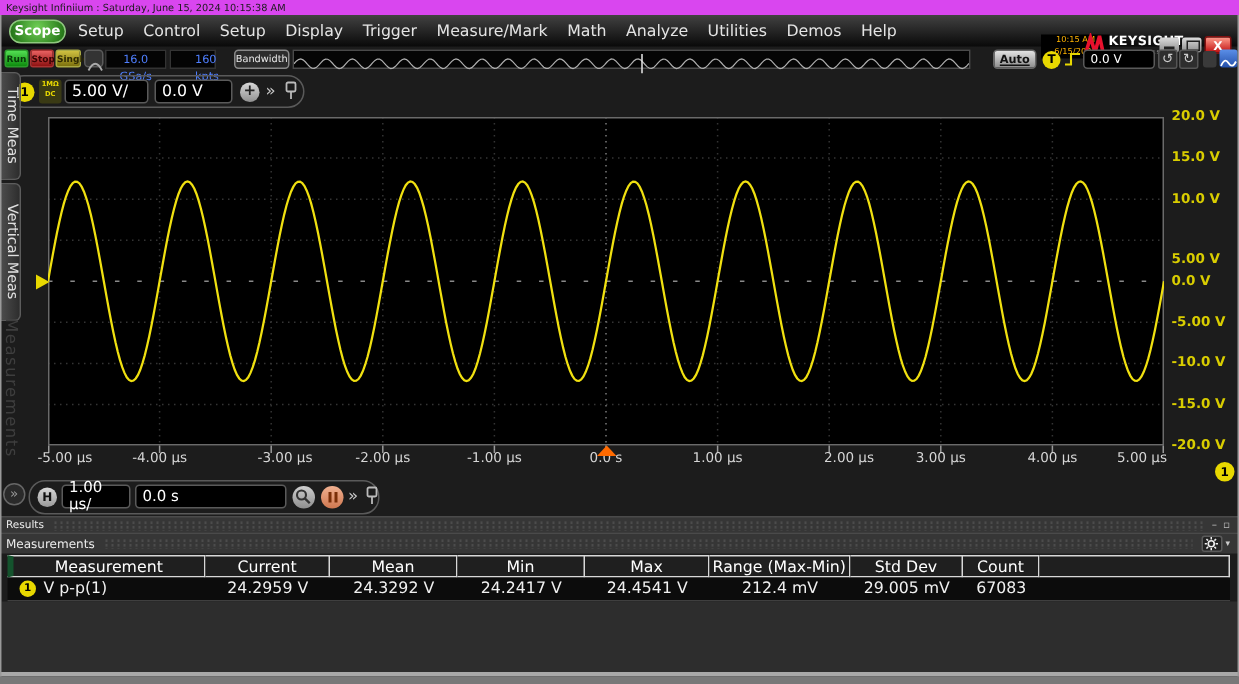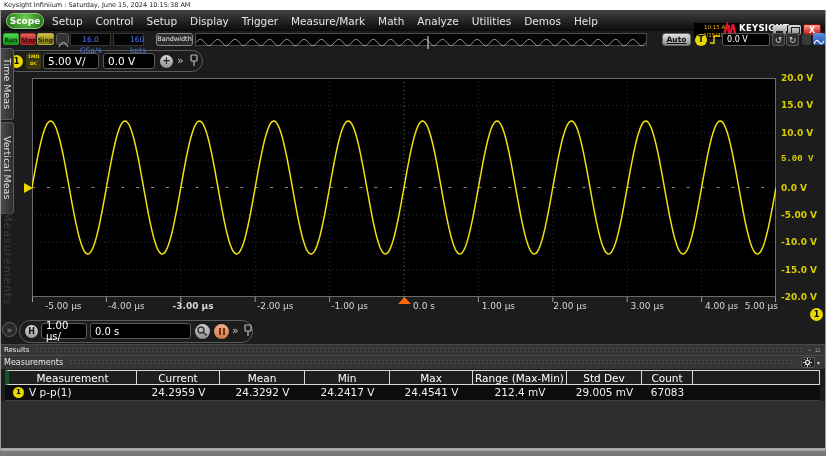--- a/index.html
+++ b/index.html
@@ -1,19 +1,19 @@
 <!DOCTYPE html>
 <html><head>
 <meta charset="utf-8">
 <style>
   html,body{margin:0;padding:0;background:#787878;font-family:"DejaVu Sans",sans-serif;}
   #win{position:relative;width:826px;height:456px;background:#1c1c1c;overflow:hidden;}
   .abs{position:absolute;}
   
-  #titlebar{left:0;top:0;width:826px;height:10px;background:#ffffff;color:#1a1a1a;font-size:6.5px;line-height:10px;padding-left:4px;box-sizing:border-box;}
+  #titlebar{left:0;top:0;width:826px;height:10px;background:#d946ef;color:#1a1a1a;font-size:6.5px;line-height:10px;padding-left:4px;box-sizing:border-box;}
   
   #menubar{left:0;top:10px;width:826px;height:21px;background:linear-gradient(#424242,#090909);}
   #scope-pill{left:6px;top:2.5px;width:38px;height:16px;border-radius:9px;background:radial-gradient(circle at 50% 30%,#6fce54,#1b6b10);border:1px solid #8fc87f;color:#fff;font-size:9px;font-weight:bold;text-align:center;line-height:15px;box-sizing:border-box;}
   #menu-items{left:52px;top:0;height:21px;display:flex;align-items:center;gap:13px;font-size:10.5px;color:#e4e4e4;white-space:nowrap;}
   #clock{left:694px;top:13px;width:46px;height:16px;background:#000;color:#ffb300;font-size:5.5px;line-height:8px;text-align:center;}
   #brand{left:739px;top:13px;color:#fff;}
   #brand .bn{font-size:8.5px;font-weight:bold;letter-spacing:.3px;}
   #brand .bs{font-size:3.5px;color:#9a9a9a;letter-spacing:.6px;}
   .winbtn{top:15px;height:10px;border-radius:2px;box-sizing:border-box;}
   #btn-min{left:773px;width:13px;background:linear-gradient(#dcdcdc,#8a8a8a);}
@@ -57,21 +57,21 @@
   
   .vtab{left:0;width:14px;background:linear-gradient(to right,#4e4e4e,#2d2d2d);border:1px solid #5c5c5c;border-left:none;border-radius:0 4px 4px 0;color:#e0e0e0;font-size:9.5px;writing-mode:vertical-rl;text-align:center;box-sizing:border-box;}
   #tab-time{top:48px;height:72px;}
   #tab-vert{top:122px;height:92px;}
   #watermark{left:1px;top:212px;height:130px;writing-mode:vertical-rl;color:#3e3e3e;font-size:11px;letter-spacing:1px;}
   
   #plot-svg{left:32px;top:78px;}
   #ylabels{left:781px;top:78px;width:44px;height:219px;}
   .ylab{position:absolute;left:0;color:#d9cd00;font-size:9px;font-weight:bold;white-space:nowrap;}
   #xlabels{left:32px;top:301px;width:744px;height:12px;}
-  .xlab{position:absolute;top:0;color:#d6d6d6;font-size:9px;white-space:nowrap;margin-left:20px;}
+  .xlab{position:absolute;top:0;color:#d6d6d6;font-size:9px;white-space:nowrap;}
   #gnd-marker{left:24px;top:181px;}
   #trig-marker{left:398px;top:297px;}
   #chan-badge-br{left:810px;top:308px;}
   
   #hbar-expander{left:2px;top:322px;width:15px;height:15px;border-radius:50%;background:#2a2a2a;border:1px solid #666;color:#9a9a9a;font-size:9px;text-align:center;line-height:14px;box-sizing:border-box;}
   #h-group{left:19px;top:320px;width:234px;height:23px;border:1px solid #5a5a5a;border-radius:11px;box-sizing:border-box;}
   #h-circle{left:25px;top:324.5px;width:13px;height:13px;border-radius:50%;background:linear-gradient(#d8d8d8,#9a9a9a);color:#111;font-size:8px;font-weight:bold;text-align:center;line-height:13px;}
   #h-scale{left:41px;top:323px;width:46px;height:16px;font-size:10px;}
   #h-pos{left:90px;top:323px;width:101px;height:16px;font-size:10px;}
   #h-zoom{left:195px;top:323.5px;width:15px;height:15px;border-radius:50%;background:linear-gradient(#cfcfcf,#8e8e8e);}
@@ -222,36 +222,36 @@
       <line x1="520.8" y1="219" x2="520.8" y2="224" stroke="#999"></line>
       <line x1="595.2" y1="219" x2="595.2" y2="224" stroke="#999"></line>
       <line x1="669.6" y1="219" x2="669.6" y2="224" stroke="#999"></line>
       <line x1="743.5" y1="219" x2="743.5" y2="224" stroke="#999"></line>
       <path d="M0.0,109.5 L1.5,101.1 L3.0,92.8 L4.5,84.8 L6.0,77.2 L7.5,70.1 L9.0,63.7 L10.5,57.9 L12.0,53.0 L13.5,49.1 L15.0,46.0 L16.5,44.0 L18.0,43.1 L19.5,43.2 L21.0,44.3 L22.5,46.6 L24.0,49.8 L25.5,54.0 L27.0,59.0 L28.5,64.9 L30.0,71.5 L31.5,78.7 L33.0,86.4 L34.5,94.5 L36.0,102.8 L37.5,111.2 L39.0,119.6 L40.5,127.8 L42.0,135.7 L43.5,143.2 L45.0,150.2 L46.5,156.5 L48.0,162.1 L49.5,166.8 L51.0,170.6 L52.5,173.5 L54.0,175.3 L55.5,176.0 L57.0,175.7 L58.5,174.3 L60.0,171.9 L61.5,168.5 L63.0,164.1 L64.5,158.9 L66.0,152.8 L67.5,146.1 L69.0,138.8 L70.5,131.0 L72.0,122.9 L73.5,114.6 L75.0,106.1 L76.5,97.8 L78.0,89.6 L79.5,81.7 L81.0,74.3 L82.5,67.5 L84.0,61.3 L85.5,55.9 L87.0,51.3 L88.5,47.7 L90.0,45.1 L91.5,43.5 L93.0,43.0 L94.5,43.5 L96.0,45.1 L97.5,47.7 L99.0,51.3 L100.5,55.9 L102.0,61.3 L103.5,67.5 L105.0,74.3 L106.5,81.7 L108.0,89.6 L109.5,97.8 L111.0,106.1 L112.5,114.6 L114.0,122.9 L115.5,131.0 L117.0,138.8 L118.5,146.1 L120.0,152.8 L121.5,158.9 L123.0,164.1 L124.5,168.5 L126.0,171.9 L127.5,174.3 L129.0,175.7 L130.5,176.0 L132.0,175.3 L133.5,173.5 L135.0,170.6 L136.5,166.8 L138.0,162.1 L139.5,156.5 L141.0,150.2 L142.5,143.2 L144.0,135.7 L145.5,127.8 L147.0,119.6 L148.5,111.2 L150.0,102.8 L151.5,94.5 L153.0,86.4 L154.5,78.7 L156.0,71.5 L157.5,64.9 L159.0,59.0 L160.5,54.0 L162.0,49.8 L163.5,46.6 L165.0,44.3 L166.5,43.2 L168.0,43.1 L169.5,44.0 L171.0,46.0 L172.5,49.1 L174.0,53.0 L175.5,57.9 L177.0,63.7 L178.5,70.1 L180.0,77.2 L181.5,84.8 L183.0,92.8 L184.5,101.1 L186.0,109.5 L187.5,117.9 L189.0,126.2 L190.5,134.2 L192.0,141.8 L193.5,148.9 L195.0,155.3 L196.5,161.1 L198.0,166.0 L199.5,169.9 L201.0,173.0 L202.5,175.0 L204.0,175.9 L205.5,175.8 L207.0,174.7 L208.5,172.4 L210.0,169.2 L211.5,165.0 L213.0,160.0 L214.5,154.1 L216.0,147.5 L217.5,140.3 L219.0,132.6 L220.5,124.5 L222.0,116.2 L223.5,107.8 L225.0,99.4 L226.5,91.2 L228.0,83.3 L229.5,75.8 L231.0,68.8 L232.5,62.5 L234.0,56.9 L235.5,52.2 L237.0,48.4 L238.5,45.5 L240.0,43.7 L241.5,43.0 L243.0,43.3 L244.5,44.7 L246.0,47.1 L247.5,50.5 L249.0,54.9 L250.5,60.1 L252.0,66.2 L253.5,72.9 L255.0,80.2 L256.5,88.0 L258.0,96.1 L259.5,104.4 L261.0,112.9 L262.5,121.2 L264.0,129.4 L265.5,137.3 L267.0,144.7 L268.5,151.5 L270.0,157.7 L271.5,163.1 L273.0,167.7 L274.5,171.3 L276.0,173.9 L277.5,175.5 L279.0,176.0 L280.5,175.5 L282.0,173.9 L283.5,171.3 L285.0,167.7 L286.5,163.1 L288.0,157.7 L289.5,151.5 L291.0,144.7 L292.5,137.3 L294.0,129.4 L295.5,121.2 L297.0,112.9 L298.5,104.4 L300.0,96.1 L301.5,88.0 L303.0,80.2 L304.5,72.9 L306.0,66.2 L307.5,60.1 L309.0,54.9 L310.5,50.5 L312.0,47.1 L313.5,44.7 L315.0,43.3 L316.5,43.0 L318.0,43.7 L319.5,45.5 L321.0,48.4 L322.5,52.2 L324.0,56.9 L325.5,62.5 L327.0,68.8 L328.5,75.8 L330.0,83.3 L331.5,91.2 L333.0,99.4 L334.5,107.8 L336.0,116.2 L337.5,124.5 L339.0,132.6 L340.5,140.3 L342.0,147.5 L343.5,154.1 L345.0,160.0 L346.5,165.0 L348.0,169.2 L349.5,172.4 L351.0,174.7 L352.5,175.8 L354.0,175.9 L355.5,175.0 L357.0,173.0 L358.5,169.9 L360.0,166.0 L361.5,161.1 L363.0,155.3 L364.5,148.9 L366.0,141.8 L367.5,134.2 L369.0,126.2 L370.5,117.9 L372.0,109.5 L373.5,101.1 L375.0,92.8 L376.5,84.8 L378.0,77.2 L379.5,70.1 L381.0,63.7 L382.5,57.9 L384.0,53.0 L385.5,49.1 L387.0,46.0 L388.5,44.0 L390.0,43.1 L391.5,43.2 L393.0,44.3 L394.5,46.6 L396.0,49.8 L397.5,54.0 L399.0,59.0 L400.5,64.9 L402.0,71.5 L403.5,78.7 L405.0,86.4 L406.5,94.5 L408.0,102.8 L409.5,111.2 L411.0,119.6 L412.5,127.8 L414.0,135.7 L415.5,143.2 L417.0,150.2 L418.5,156.5 L420.0,162.1 L421.5,166.8 L423.0,170.6 L424.5,173.5 L426.0,175.3 L427.5,176.0 L429.0,175.7 L430.5,174.3 L432.0,171.9 L433.5,168.5 L435.0,164.1 L436.5,158.9 L438.0,152.8 L439.5,146.1 L441.0,138.8 L442.5,131.0 L444.0,122.9 L445.5,114.6 L447.0,106.1 L448.5,97.8 L450.0,89.6 L451.5,81.7 L453.0,74.3 L454.5,67.5 L456.0,61.3 L457.5,55.9 L459.0,51.3 L460.5,47.7 L462.0,45.1 L463.5,43.5 L465.0,43.0 L466.5,43.5 L468.0,45.1 L469.5,47.7 L471.0,51.3 L472.5,55.9 L474.0,61.3 L475.5,67.5 L477.0,74.3 L478.5,81.7 L480.0,89.6 L481.5,97.8 L483.0,106.1 L484.5,114.6 L486.0,122.9 L487.5,131.0 L489.0,138.8 L490.5,146.1 L492.0,152.8 L493.5,158.9 L495.0,164.1 L496.5,168.5 L498.0,171.9 L499.5,174.3 L501.0,175.7 L502.5,176.0 L504.0,175.3 L505.5,173.5 L507.0,170.6 L508.5,166.8 L510.0,162.1 L511.5,156.5 L513.0,150.2 L514.5,143.2 L516.0,135.7 L517.5,127.8 L519.0,119.6 L520.5,111.2 L522.0,102.8 L523.5,94.5 L525.0,86.4 L526.5,78.7 L528.0,71.5 L529.5,64.9 L531.0,59.0 L532.5,54.0 L534.0,49.8 L535.5,46.6 L537.0,44.3 L538.5,43.2 L540.0,43.1 L541.5,44.0 L543.0,46.0 L544.5,49.1 L546.0,53.0 L547.5,57.9 L549.0,63.7 L550.5,70.1 L552.0,77.2 L553.5,84.8 L555.0,92.8 L556.5,101.1 L558.0,109.5 L559.5,117.9 L561.0,126.2 L562.5,134.2 L564.0,141.8 L565.5,148.9 L567.0,155.3 L568.5,161.1 L570.0,166.0 L571.5,169.9 L573.0,173.0 L574.5,175.0 L576.0,175.9 L577.5,175.8 L579.0,174.7 L580.5,172.4 L582.0,169.2 L583.5,165.0 L585.0,160.0 L586.5,154.1 L588.0,147.5 L589.5,140.3 L591.0,132.6 L592.5,124.5 L594.0,116.2 L595.5,107.8 L597.0,99.4 L598.5,91.2 L600.0,83.3 L601.5,75.8 L603.0,68.8 L604.5,62.5 L606.0,56.9 L607.5,52.2 L609.0,48.4 L610.5,45.5 L612.0,43.7 L613.5,43.0 L615.0,43.3 L616.5,44.7 L618.0,47.1 L619.5,50.5 L621.0,54.9 L622.5,60.1 L624.0,66.2 L625.5,72.9 L627.0,80.2 L628.5,88.0 L630.0,96.1 L631.5,104.4 L633.0,112.9 L634.5,121.2 L636.0,129.4 L637.5,137.3 L639.0,144.7 L640.5,151.5 L642.0,157.7 L643.5,163.1 L645.0,167.7 L646.5,171.3 L648.0,173.9 L649.5,175.5 L651.0,176.0 L652.5,175.5 L654.0,173.9 L655.5,171.3 L657.0,167.7 L658.5,163.1 L660.0,157.7 L661.5,151.5 L663.0,144.7 L664.5,137.3 L666.0,129.4 L667.5,121.2 L669.0,112.9 L670.5,104.4 L672.0,96.1 L673.5,88.0 L675.0,80.2 L676.5,72.9 L678.0,66.2 L679.5,60.1 L681.0,54.9 L682.5,50.5 L684.0,47.1 L685.5,44.7 L687.0,43.3 L688.5,43.0 L690.0,43.7 L691.5,45.5 L693.0,48.4 L694.5,52.2 L696.0,56.9 L697.5,62.5 L699.0,68.8 L700.5,75.8 L702.0,83.3 L703.5,91.2 L705.0,99.4 L706.5,107.8 L708.0,116.2 L709.5,124.5 L711.0,132.6 L712.5,140.3 L714.0,147.5 L715.5,154.1 L717.0,160.0 L718.5,165.0 L720.0,169.2 L721.5,172.4 L723.0,174.7 L724.5,175.8 L726.0,175.9 L727.5,175.0 L729.0,173.0 L730.5,169.9 L732.0,166.0 L733.5,161.1 L735.0,155.3 L736.5,148.9 L738.0,141.8 L739.5,134.2 L741.0,126.2 L742.5,117.9 L744.0,109.5" fill="none" stroke="#f0e010" stroke-width="1.5"></path>
     </svg>
   <div id="ylabels" class="abs">
       <div class="ylab" style="top: -5px;">20.0 V</div>
       <div class="ylab" style="top: 22.375px;">15.0 V</div>
       <div class="ylab" style="top: 49.75px;">10.0 V</div>
-      <div class="ylab" style="top: 76px; font-family: Liberation Mono, monospace;">5.00 V</div>
+      <div class="ylab" style="top: 90px;">5.00 V</div>
       <div class="ylab" style="top: 104.5px;">0.0 V</div>
       <div class="ylab" style="top: 131.875px;">-5.00 V</div>
       <div class="ylab" style="top: 159.25px;">-10.0 V</div>
       <div class="ylab" style="top: 186.625px;">-15.0 V</div>
       <div class="ylab" style="top: 214px;">-20.0 V</div>
     </div>
   <div id="xlabels" class="abs">
       <div class="xlab" style="left: -7px;">-5.00 μs</div>
       <div class="xlab" style="left: 74.4px; transform: translateX(-50%);">-4.00 μs</div>
-      <div class="xlab" style="left: 141px; transform: translateX(-50%); font-weight: bold;">-3.00 μs</div>
+      <div class="xlab" style="left: 158px; transform: translateX(-50%);">-3.00 μs</div>
       <div class="xlab" style="left: 223.2px; transform: translateX(-50%);">-2.00 μs</div>
       <div class="xlab" style="left: 297.6px; transform: translateX(-50%);">-1.00 μs</div>
       <div class="xlab" style="left: 372px; transform: translateX(-50%);">0.0 s</div>
       <div class="xlab" style="left: 446.4px; transform: translateX(-50%);">1.00 μs</div>
-      <div class="xlab" style="left: 518px; transform: translateX(-50%);">2.00 μs</div>
+      <div class="xlab" style="left: 534px; transform: translateX(-50%);">2.00 μs</div>
       <div class="xlab" style="left: 595.2px; transform: translateX(-50%);">3.00 μs</div>
       <div class="xlab" style="left: 669.6px; transform: translateX(-50%);">4.00 μs</div>
       <div class="xlab" style="right: -2px;">5.00 μs</div>
     </div>
   <svg id="gnd-marker" class="abs" width="11" height="14">
     <polygon points="0,2 9,7 0,12" fill="#e8d800"></polygon>
   </svg>
   <svg id="trig-marker" class="abs" width="13" height="7">
     <polygon points="6.5,0 13,7 0,7" fill="#ff6a00"></polygon>
   </svg>

